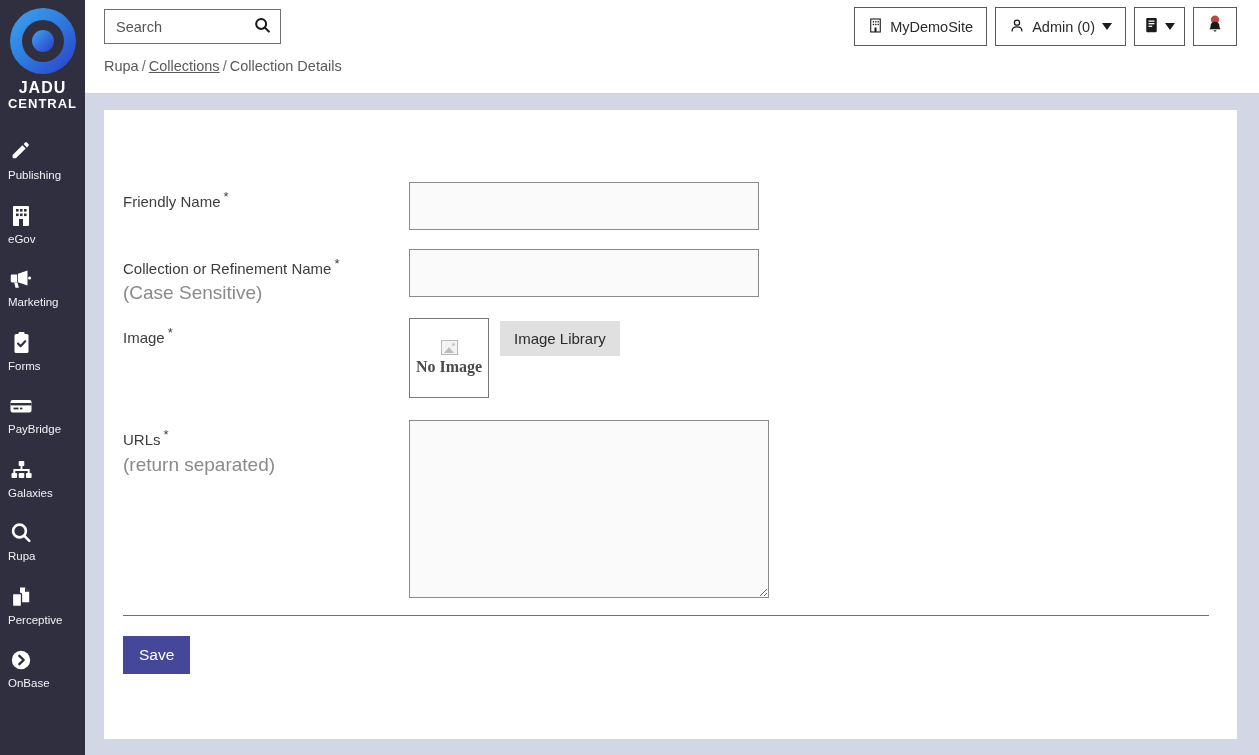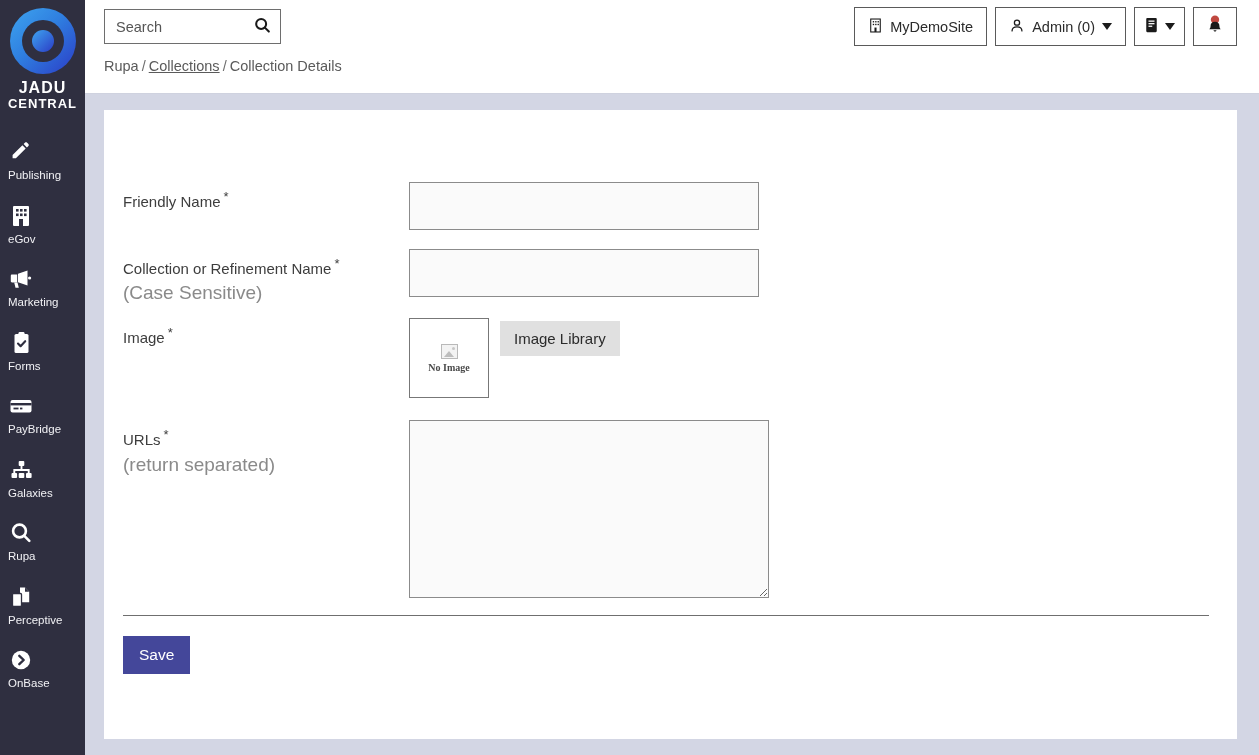--- a/index.html
+++ b/index.html
@@ -268,21 +268,21 @@
     border-bottom: 6px solid #bdbdbd;
   }
   .thumb .broken:after {
     content: "";
     position: absolute;
     right: 2px; top: 2px;
     width: 3px; height: 3px; border-radius: 50%;
     background: #c6c6c6;
   }
   .thumb .cap {
-    font-size: 10px;
+    font-size: 16px;
     font-weight: bold;
     color: #4a4a4a;
     font-family: "Liberation Serif", serif;
   }
   .imglib-btn {
     background: #e0e0e0;
     border: 0;
     height: 35px;
     padding: 0 14px;
     font-size: 15px;

